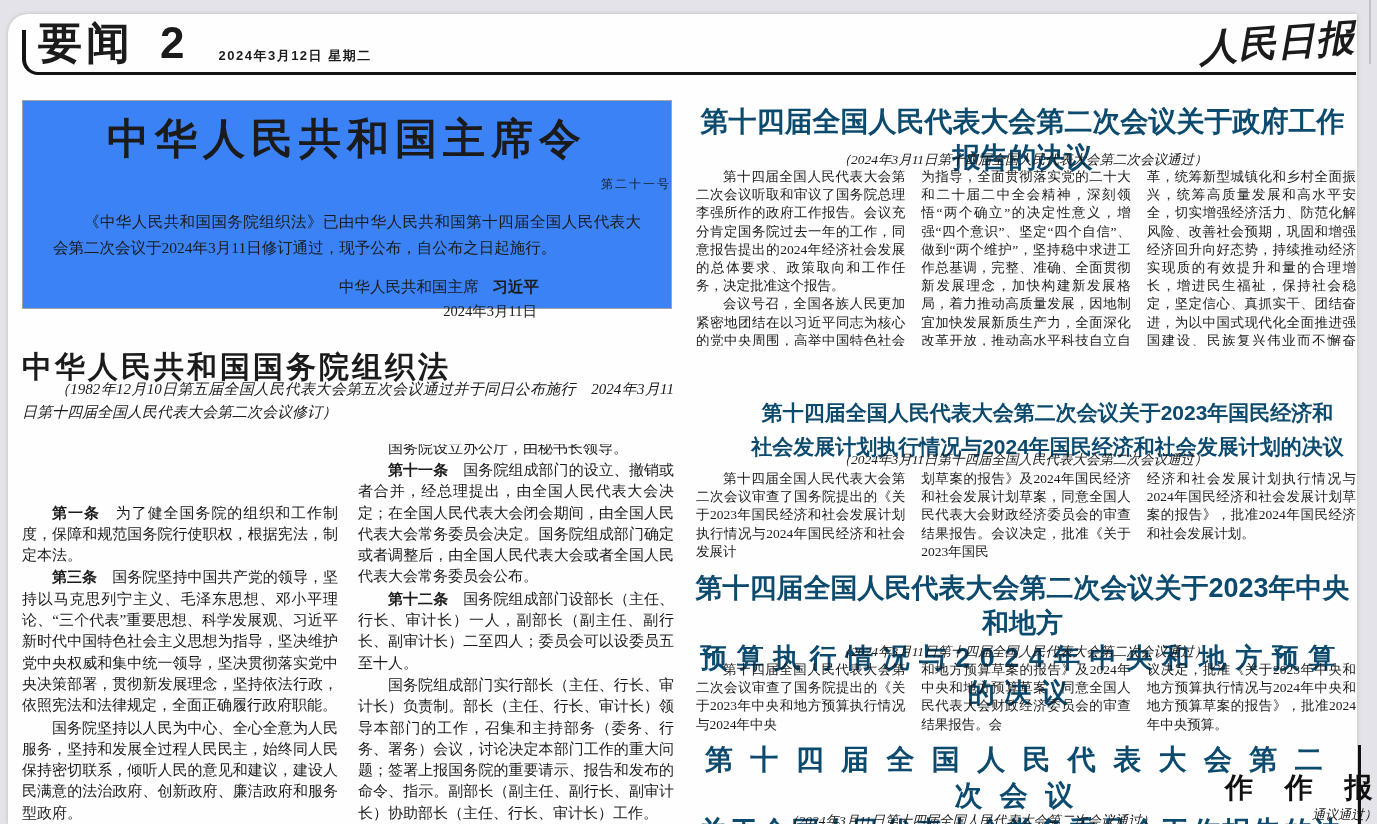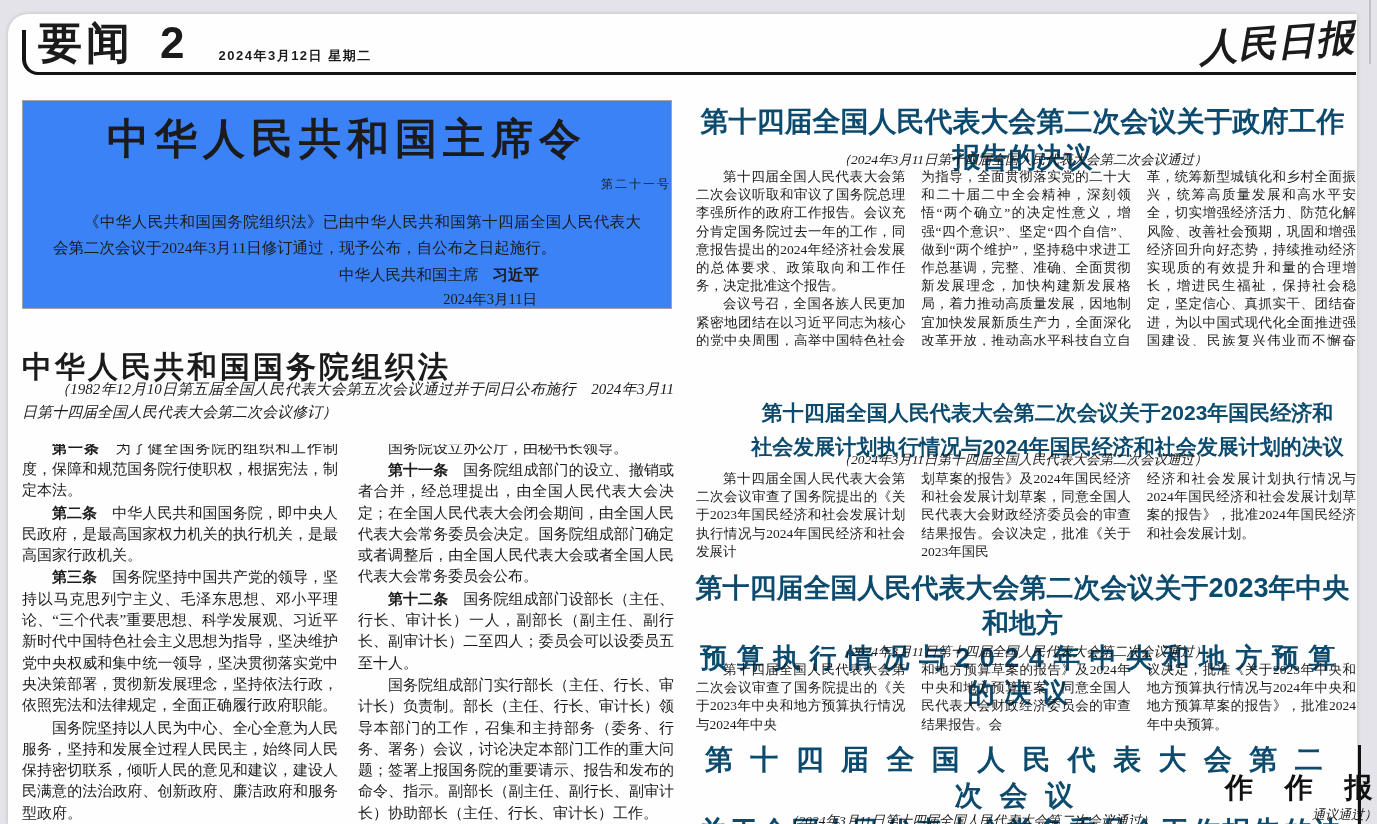--- a/index.html
+++ b/index.html
@@ -33,21 +33,21 @@
     transform:rotate(-4deg);font-family:"Liberation Serif",serif;
   }
   
   .order-box{
     position:absolute;left:22px;top:100px;width:650px;height:209px;
     border:1px solid #a3a3a3;background:#3b82f6;box-sizing:border-box;
   }
   .order-title{margin-top:14px;text-align:center;font-size:42px;font-weight:700;letter-spacing:6px;line-height:48px;}
   .order-number{margin-top:13px;text-align:right;font-size:12px;letter-spacing:2px;}
   .order-body{margin:16px 30px 0;font-size:15.5px;line-height:26px;text-indent:2em;text-align:justify;}
-  .order-sign{margin-top:4px;text-align:right;padding-right:132px;font-size:15.5px;}
+  .order-sign{margin-top:16px;text-align:right;padding-right:132px;font-size:15.5px;}
   .order-sign .name{font-weight:700;margin-left:14px;}
   .order-date{margin-top:4px;text-align:right;padding-right:134px;font-size:14.5px;}
   
   .law-title{position:absolute;left:22px;top:342px;width:652px;
     font-size:30px;font-weight:700;letter-spacing:3px;line-height:50px;}
   .law-note{position:absolute;left:22px;top:378px;width:652px;font-size:15px;font-style:italic;
     line-height:23px;text-indent:2.2em;text-align:justify;}
   .law-cols{position:absolute;left:22px;top:444px;width:652px;height:380px;overflow:hidden;
     display:flex;gap:20px;align-items:flex-end;}
   .law-cols .col{flex:1 1 0;}
@@ -106,21 +106,20 @@
     <span>中华人民共和国主席</span><span class="name">习近平</span>
   </div>
   <div class="order-date">2024年3月11日</div>
 </div>
 
 <div class="law-title">中华人民共和国国务院组织法</div>
 <div class="law-note">（1982年12月10日第五届全国人民代表大会第五次会议通过并于同日公布施行　2024年3月11日第十四届全国人民代表大会第二次会议修订）</div>
 <div class="law-cols">
   <div class="col">
     <p><b>第一条　</b><span>为了健全国务院的组织和工作制度，保障和规范国务院行使职权，根据宪法，制定本法。</span></p>
-    <p><b>第二条　</b><span>中华人民共和国国务院，即中央人民政府，是最高国家权力机关的执行机关，是最高国家行政机关。</span></p>
     <p><b>第三条　</b><span>国务院坚持中国共产党的领导，坚持以马克思列宁主义、毛泽东思想、邓小平理论、“三个代表”重要思想、科学发展观、习近平新时代中国特色社会主义思想为指导，坚决维护党中央权威和集中统一领导，坚决贯彻落实党中央决策部署，贯彻新发展理念，坚持依法行政，依照宪法和法律规定，全面正确履行政府职能。</span></p>
     <p><b></b><span>国务院坚持以人民为中心、全心全意为人民服务，坚持和发展全过程人民民主，始终同人民保持密切联系，倾听人民的意见和建议，建设人民满意的法治政府、创新政府、廉洁政府和服务型政府。</span></p>
 
   </div>
   <div class="col">
     <p><b></b><span>国务院设副秘书长若干人，协助秘书长工作。</span></p>
     <p><b></b><span>国务院设立办公厅，由秘书长领导。</span></p>
     <p><b>第十一条　</b><span>国务院组成部门的设立、撤销或者合并，经总理提出，由全国人民代表大会决定；在全国人民代表大会闭会期间，由全国人民代表大会常务委员会决定。国务院组成部门确定或者调整后，由全国人民代表大会或者全国人民代表大会常务委员会公布。</span></p>
     <p><b>第十二条　</b><span>国务院组成部门设部长（主任、行长、审计长）一人，副部长（副主任、副行长、副审计长）二至四人；委员会可以设委员五至十人。</span></p>
     <p><b></b><span>国务院组成部门实行部长（主任、行长、审计长）负责制。部长（主任、行长、审计长）领导本部门的工作，召集和主持部务（委务、行务、署务）会议，讨论决定本部门工作的重大问题；签署上报国务院的重要请示、报告和发布的命令、指示。副部长（副主任、副行长、副审计长）协助部长（主任、行长、审计长）工作。</span></p>

